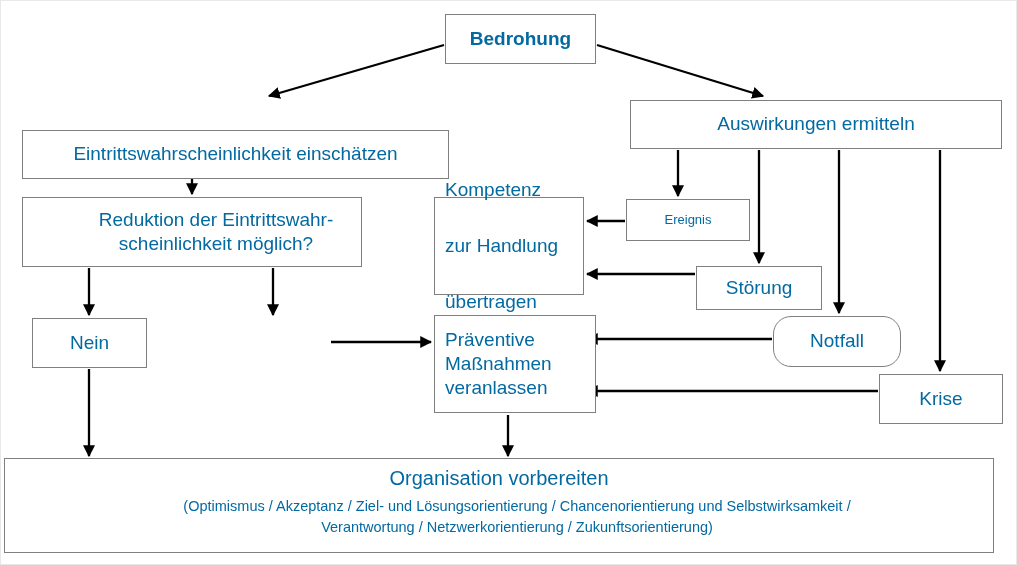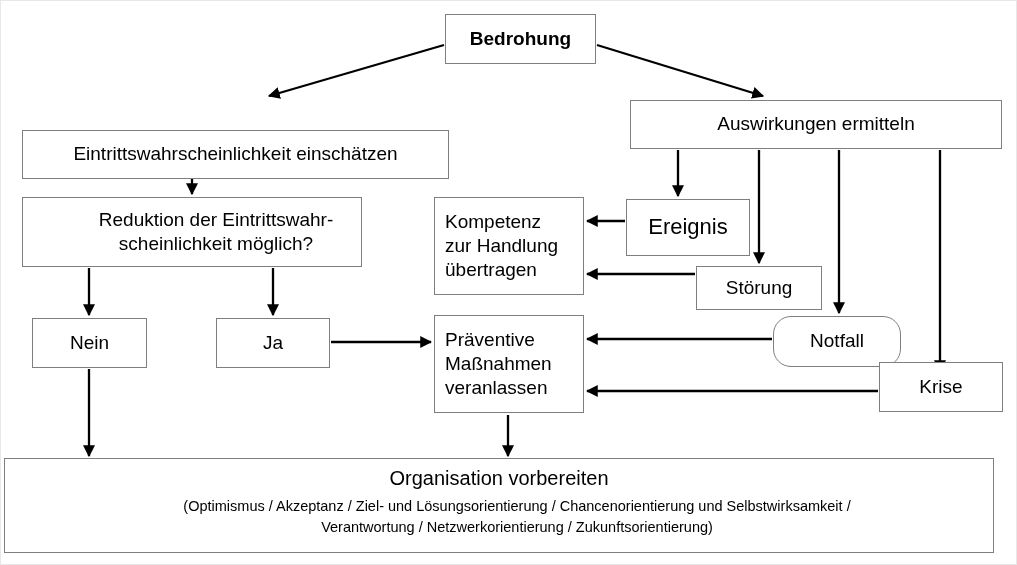--- a/index.html
+++ b/index.html
@@ -31,21 +31,21 @@
   .node {
     position: absolute;
     box-sizing: border-box;
     background: #ffffff;
     border: 1.6px solid #7f7f7f;
     display: flex;
     flex-direction: column;
     align-items: center;
     justify-content: center;
     text-align: center;
-    color: #000000;
+    color: #0369a1;
     z-index: 2;
   }
   .node .line {
     display: block;
     white-space: pre;
     line-height: 1.28;
   }
   
   #node-bedrohung {
     left: 444px; top: 13px; width: 151px; height: 50px;
@@ -64,52 +64,53 @@
     left: 21px; top: 196px; width: 340px; height: 70px;
     font-size: 19px;
     padding-left: 48px;
   }
   #node-kompetenz {
     left: 433px; top: 196px; width: 150px; height: 98px;
     font-size: 19px;
     align-items: flex-start;
     padding-left: 10px;
     text-align: left;
+    gap: 32px;
   }
   #node-ereignis {
-    left: 625px; top: 198px; width: 124px; height: 57px;
-    font-size: 22px;
+    left: 625px; top: 198px; width: 124px; height: 42px;
+    font-size: 13px;
   }
   #node-stoerung {
     left: 695px; top: 265px; width: 126px; height: 44px;
     font-size: 19px;
     text-align: center;
   }
   #node-nein {
     left: 31px; top: 317px; width: 115px; height: 50px;
     font-size: 19px;
   }
   #node-ja {
     left: 215px; top: 317px; width: 114px; height: 50px;
     font-size: 19px;
   }
   #node-praeventive {
-    left: 433px; top: 314px; width: 150px; height: 98px;
+    left: 433px; top: 314px; width: 162px; height: 98px;
     font-size: 19px;
     align-items: flex-start;
     padding-left: 10px;
     text-align: left;
   }
   #node-notfall {
     left: 772px; top: 315px; width: 128px; height: 51px;
     font-size: 19px;
     border-radius: 18px;
   }
   #node-krise {
-    left: 878px; top: 361px; width: 124px; height: 50px;
+    left: 878px; top: 373px; width: 124px; height: 50px;
     font-size: 19px;
   }
   #node-organisation {
     left: 3px; top: 457px; width: 990px; height: 95px;
     font-size: 19px;
     justify-content: flex-start;
     padding-top: 6px;
   }
   #node-organisation .heading {
     font-size: 20px;
@@ -198,23 +199,20 @@
   </div>
 
   <div class="node" id="node-stoerung">
     <span class="line">Störung</span>
   </div>
 
   <div class="node" id="node-nein">
     <span class="line">Nein</span>
   </div>
 
-  <div class="node" id="node-ja">
-    <span class="line">Ja</span>
-  </div>
 
   <div class="node" id="node-praeventive">
     <span class="line">Präventive</span>
     <span class="line">Maßnahmen</span>
     <span class="line">veranlassen</span>
   </div>
 
   <div class="node" id="node-notfall">
     <span class="line">Notfall</span>
   </div>

